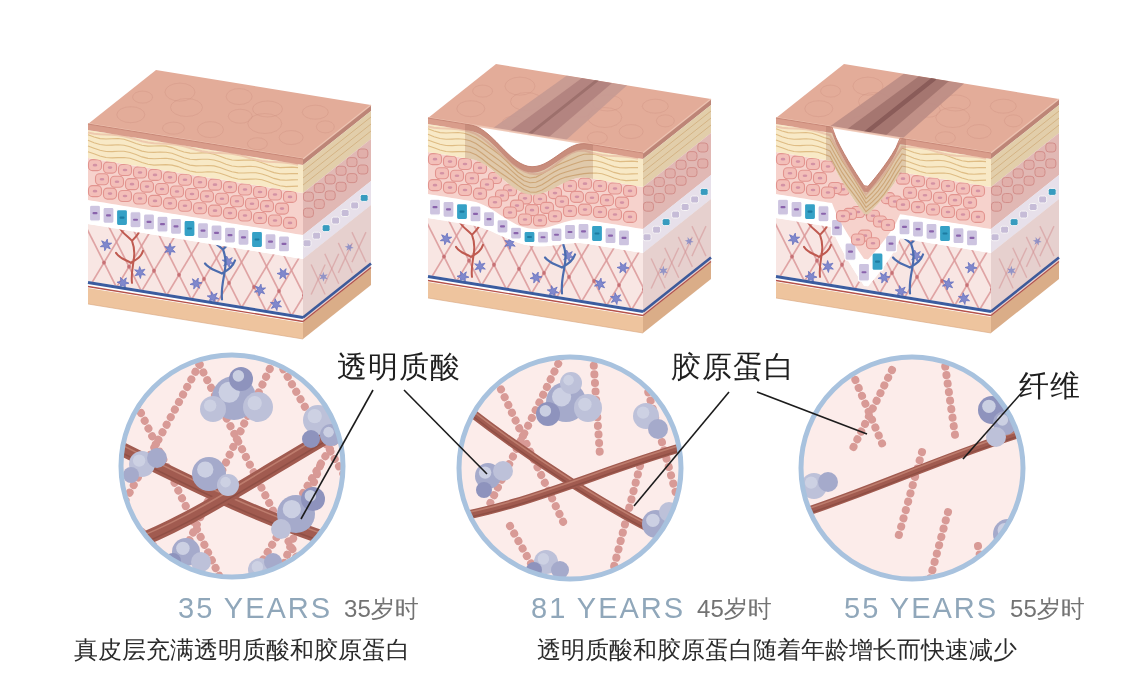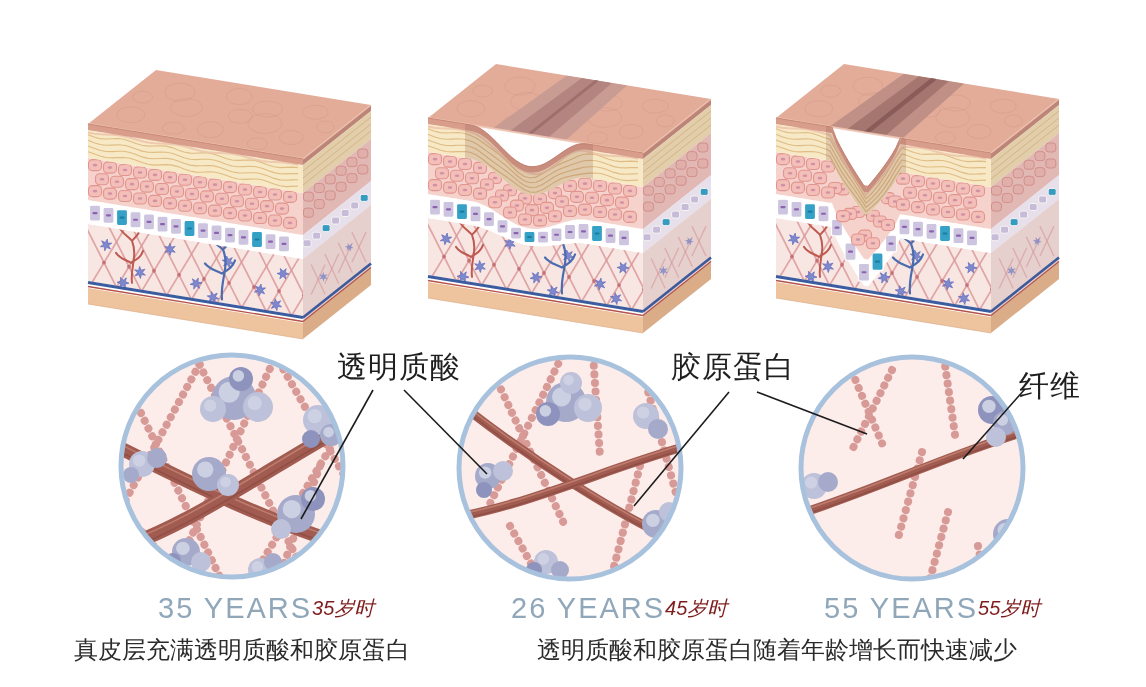--- a/index.html
+++ b/index.html
@@ -2,23 +2,23 @@
 <html><head>
 <meta charset="utf-8">
 <style>
   html,body{margin:0;padding:0;background:#fff;}
   .stage{position:relative;width:1146px;height:687px;background:#ffffff;overflow:hidden;
          font-family:"Liberation Sans","DejaVu Sans",sans-serif;}
   .blk{position:absolute;}
   .mag{position:absolute;}
   .overlay{position:absolute;left:0;top:0;width:1146px;height:687px;pointer-events:none;z-index:5;}
   .anno{position:absolute;z-index:6;color:#1f1f1f;font-size:30px;font-weight:500;letter-spacing:1px;white-space:nowrap;}
-  .yeargroup{position:absolute;z-index:6;display:flex;align-items:center;gap:0;white-space:nowrap;}
+  .yeargroup{position:absolute;z-index:6;display:flex;align-items:flex-end;gap:12px;white-space:nowrap;margin-left:20px;}
   .years-en{font-size:29px;font-weight:400;letter-spacing:2px;color:#90a7ba;}
-  .years-zh{font-size:20px;color:#7f1d1d;font-style:italic;}
+  .years-zh{font-size:24px;color:#737373;}
   .caption{position:absolute;z-index:6;font-size:24px;color:#2b2b2b;text-align:center;white-space:nowrap;}
 </style>
 </head>
 <body>
 
 <div class="stage">
 
   <svg class="blk" id="blk0" style="left:78px;top:62px" width="330" height="292" viewBox="0 0 330 292">
       <polygon points="225,97 293,43 293,49 225,103" fill="#c38a7a"></polygon>
       <polygon points="225,103 293,49 293,77 225,131" fill="#ead7b0"></polygon>
@@ -950,21 +950,21 @@
 
   <div class="anno" style="left:337px;top:347px">透明质酸</div>
   <div class="anno" style="left:671px;top:347px">胶原蛋白</div>
   <div class="anno" style="left:1019px;top:366px">纤维</div>
 
   <div class="yeargroup" style="left:158px;top:592px">
     <span class="years-en">35 YEARS</span>
     <span class="years-zh">35岁时</span>
   </div>
   <div class="yeargroup" style="left:511px;top:592px">
-    <span class="years-en">26 YEARS</span>
+    <span class="years-en">81 YEARS</span>
     <span class="years-zh">45岁时</span>
   </div>
   <div class="yeargroup" style="left:824px;top:592px">
     <span class="years-en">55 YEARS</span>
     <span class="years-zh">55岁时</span>
   </div>
 
   <div class="caption" style="left:537px;top:634px;width:430px">透明质酸和胶原蛋白随着年龄增长而快速减少</div>
   <div class="caption" style="left:62px;top:634px;width:360px">真皮层充满透明质酸和胶原蛋白</div>
 

